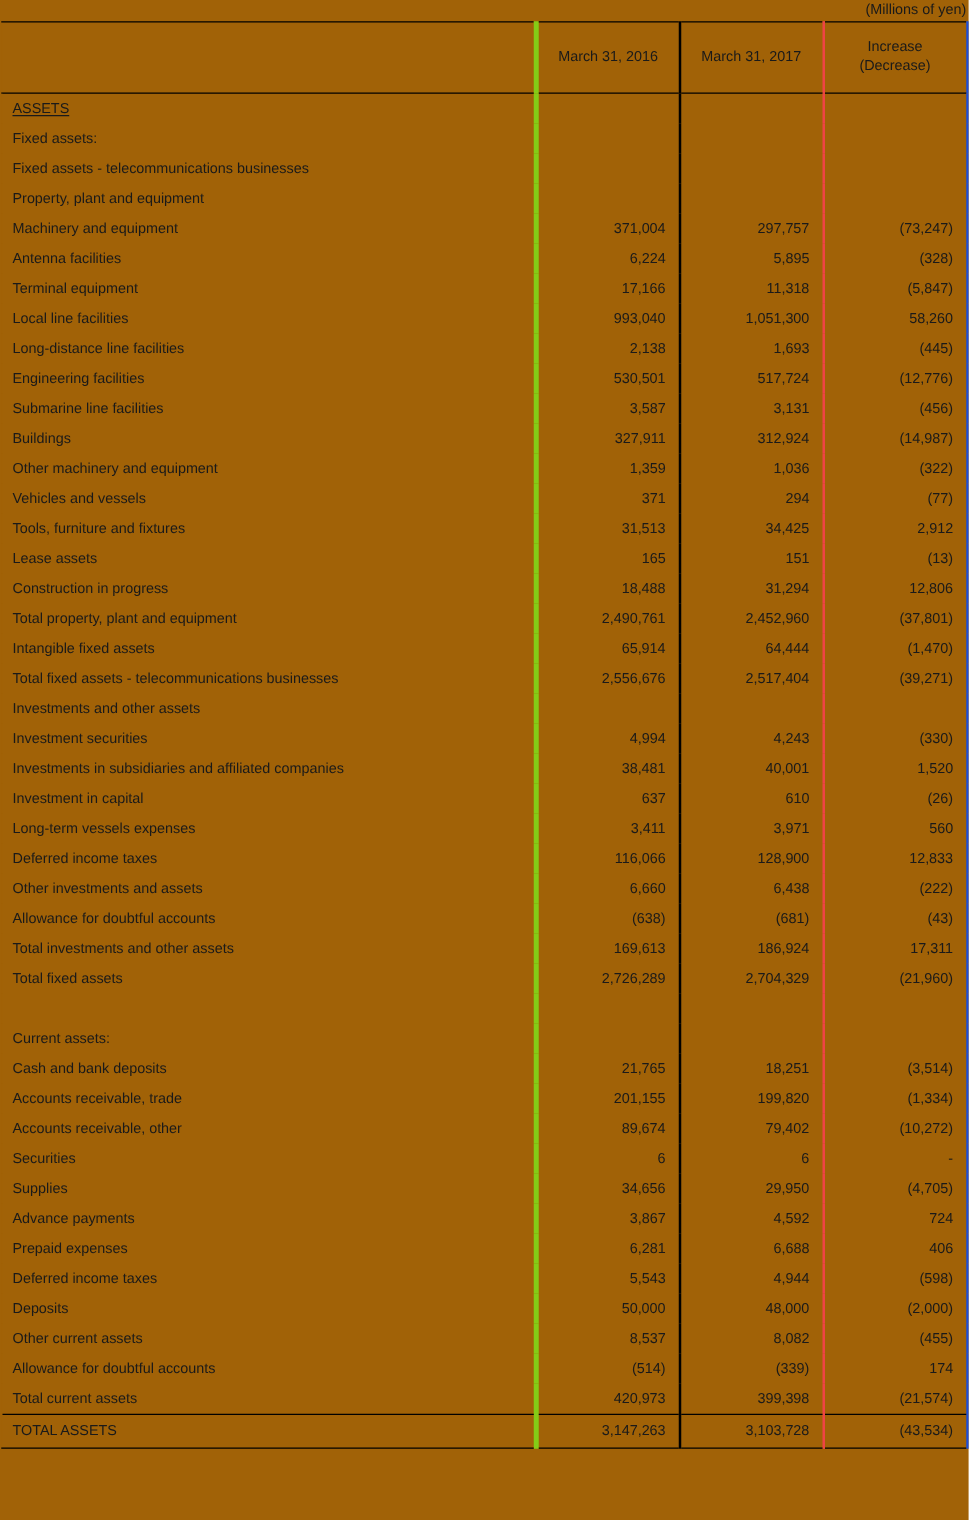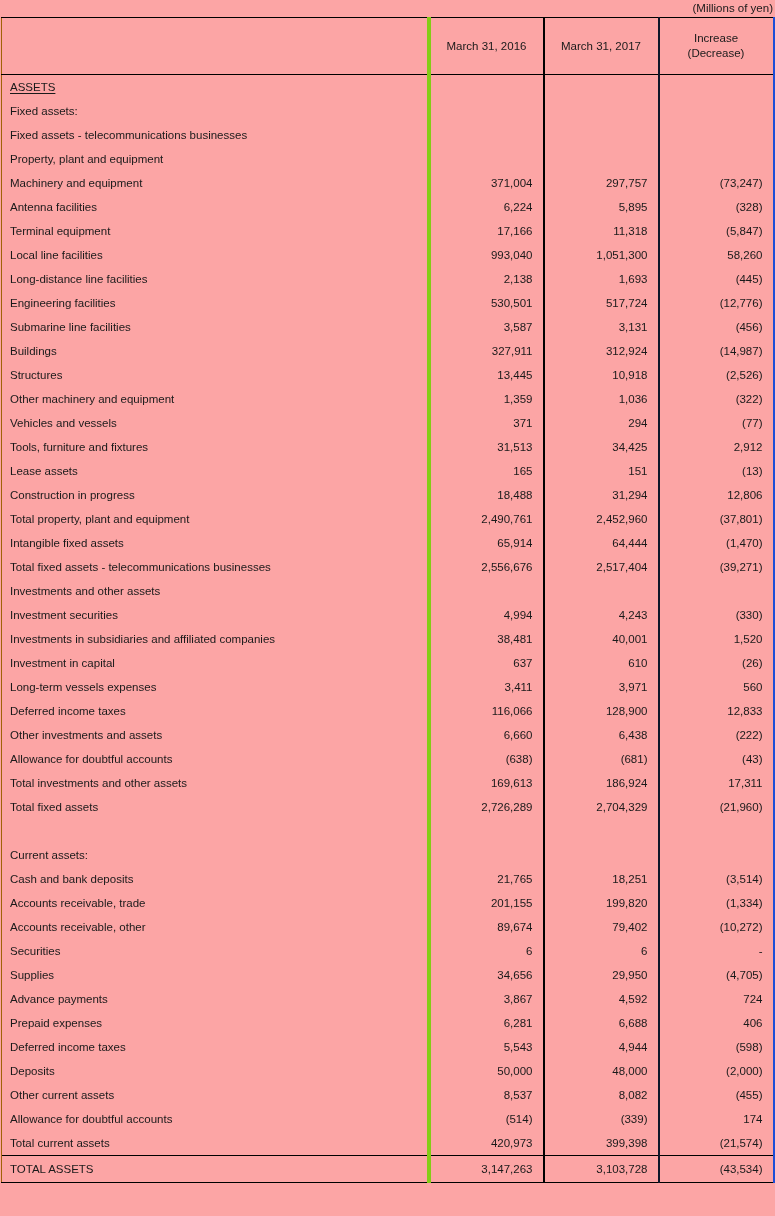--- a/index.html
+++ b/index.html
@@ -11,21 +11,21 @@
   body {
     font-family: "Liberation Sans", sans-serif;
     color: #1a1a1a;
     -webkit-font-smoothing: antialiased;
   }
   #page {
     position: relative;
     width: 775px;
     height: 1216px;
     overflow: hidden;
-    background: #fca5a5;
+    background: #a16207;
   }
   
   .units-caption {
     position: absolute;
     top: 1px;
     right: 2px;
     font-size: 11.5px;
     line-height: 14px;
     color: #1a1a1a;
     white-space: nowrap;
@@ -54,21 +54,21 @@
 
   
   .frame-l { border-left: 1px solid #a16207; }
   .frame-r { border-right: 4px solid #1d4ed8; }
   .frame-t { border-top: 1px solid #000; }
   .frame-b { border-bottom: 1px solid #000; }
 
   
   .v-thin-l  { border-left: 4px solid #84cc16; }
   .v-thick-l { border-left: 2px solid #000; }
-  .v-thick-r { border-right: 2px solid #0f172a; }
+  .v-thick-r { border-right: 2px solid #ef4444; }
 
   
   .hdr-row td {
     height: 56px;
     text-align: center;
     border-bottom: 1px solid #000;
     font-size: 11.5px;
     line-height: 15px;
     color: #1a1a1a;
   }
@@ -204,26 +204,20 @@
           <td class="num v-thick-l v-thick-r">3,131</td>
           <td class="num frame-r">(456)</td>
         </tr>
         <tr class="row">
           <td class="label frame-l ind4">Buildings</td>
           <td class="num v-thin-l">327,911</td>
           <td class="num v-thick-l v-thick-r">312,924</td>
           <td class="num frame-r">(14,987)</td>
         </tr>
         <tr class="row">
-          <td class="label frame-l ind4">Structures</td>
-          <td class="num v-thin-l">13,445</td>
-          <td class="num v-thick-l v-thick-r">10,918</td>
-          <td class="num frame-r">(2,526)</td>
-        </tr>
-        <tr class="row">
           <td class="label frame-l ind4">Other machinery and equipment</td>
           <td class="num v-thin-l">1,359</td>
           <td class="num v-thick-l v-thick-r">1,036</td>
           <td class="num frame-r">(322)</td>
         </tr>
         <tr class="row">
           <td class="label frame-l ind4">Vehicles and vessels</td>
           <td class="num v-thin-l">371</td>
           <td class="num v-thick-l v-thick-r">294</td>
           <td class="num frame-r">(77)</td>

